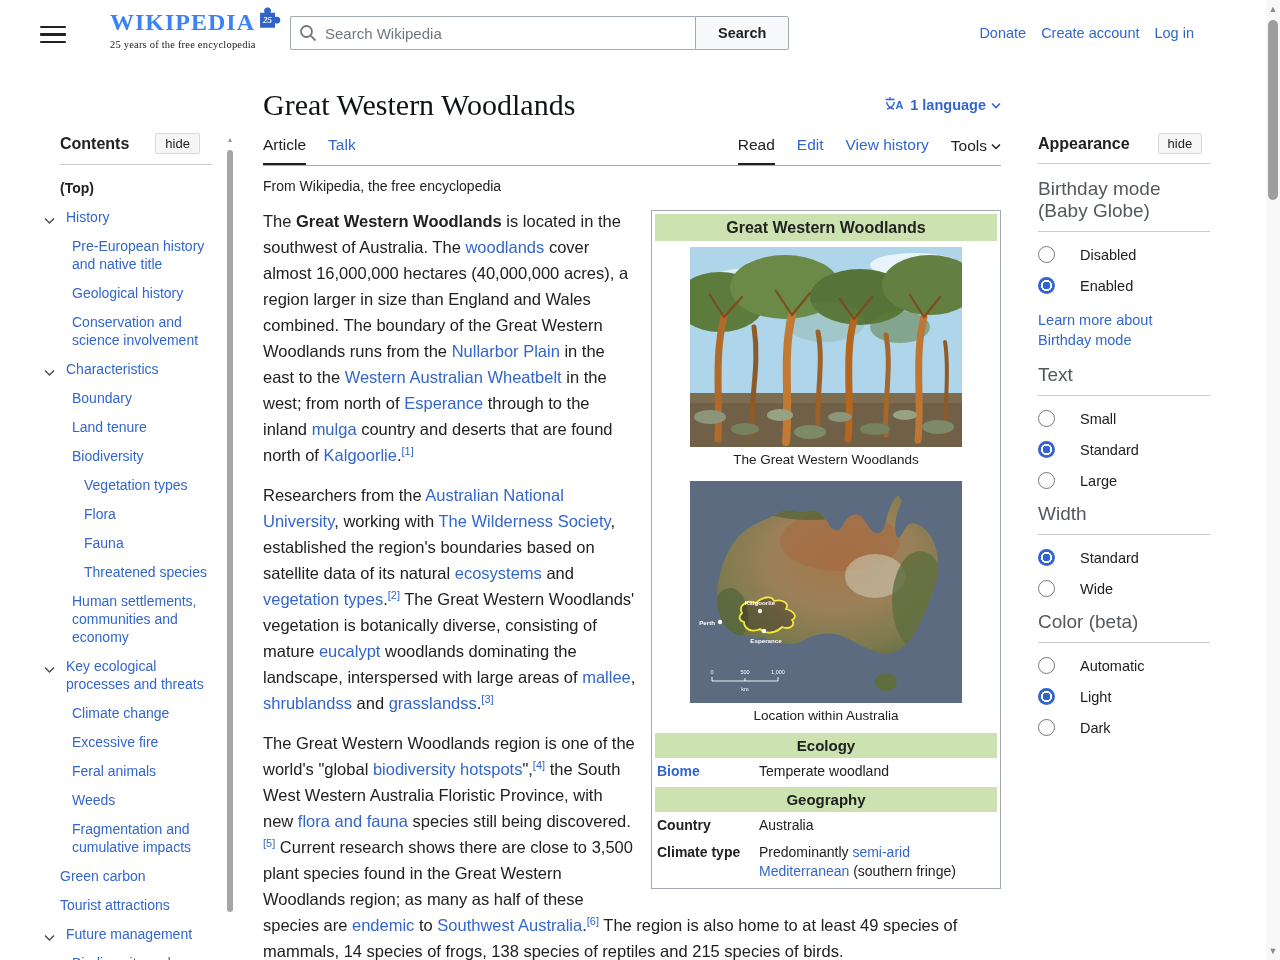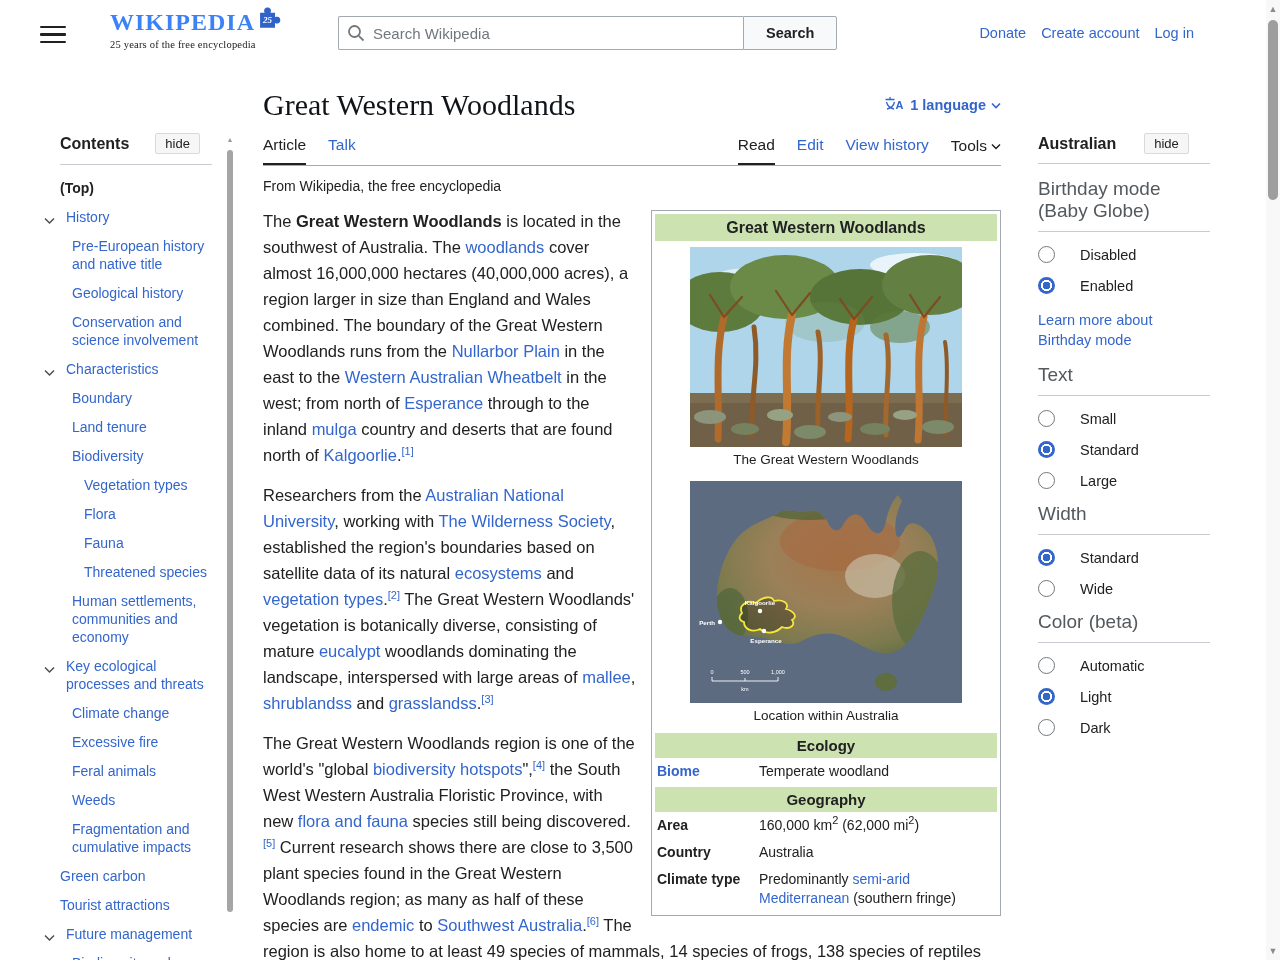--- a/index.html
+++ b/index.html
@@ -15,21 +15,21 @@
 
   
   .hdr { position:absolute; left:0; top:0; width:1266px; height:66px; background:#fff; }
   .burger { position:absolute; left:40px; top:21px; width:26px; height:22px; cursor:pointer; }
   .burger span { display:block; height:2.4px; background:#202122; border-radius:1px; margin-top:5px; }
   .logo { position:absolute; left:110px; top:9px; width:150px; cursor:pointer; }
   .logo-row { display:flex; align-items:flex-start; }
   .logo-word { font-family:"Liberation Serif", serif; font-size:24px; font-weight:bold; letter-spacing:1px; color:#3b82f6; }
   .logo-badge { margin-left:2px; margin-top:-2px; }
   .logo-tag { font-family:"Liberation Serif", serif; font-size:10.5px; color:#202122; margin-top:3px; letter-spacing:0.2px; }
-  .searchwrap { position:absolute; left:290px; top:16px; height:34px; display:flex;margin-left:48px; }
+  .searchwrap { position:absolute; left:290px; top:16px; height:34px; display:flex; }
   .searchbox { position:relative; width:405px; height:34px; }
   .searchbox input {
     width:100%; height:100%; border:1px solid #a2a9b1; border-right:none; border-radius:2px 0 0 2px;
     padding:0 8px 0 34px; font-size:15px; font-family:"Liberation Sans",sans-serif; color:#202122; outline:none;
   }
   .searchbox input::placeholder { color:#72777d; }
   .search-ic { position:absolute; left:9px; top:8px; }
   .searchbtn {
     height:34px; padding:0 22px; border:1px solid #a2a9b1; background:#f8f9fa; border-radius:0 2px 2px 0;
     font-weight:bold; font-size:14.5px; color:#202122; cursor:pointer; font-family:"Liberation Sans",sans-serif;
@@ -329,43 +329,39 @@
       <div class="ib-cap">Location within Australia</div>
 
       <div id="ib-sections">
           <div class="ib-sec">Ecology</div>
           <div class="ib-row">
             <div class="ib-label"><a href="#">Biome</a></div>
             <div class="ib-value">Temperate woodland</div>
           </div>
           <div class="ib-sec">Geography</div>
           <div class="ib-row">
-            <div class="ib-label">Area</div>
-            <div class="ib-value">160,000 km<sup>2</sup> (62,000 mi<sup>2</sup>)</div>
-          </div>
-          <div class="ib-row">
             <div class="ib-label">Country</div>
             <div class="ib-value">Australia</div>
           </div>
           <div class="ib-row">
             <div class="ib-label">Climate type</div>
             <div class="ib-value">Predominantly <a href="#">semi-arid</a> <a href="#">Mediterranean</a> (southern fringe)</div>
           </div>
         </div>
     </aside>
 
     <p>The <b>Great Western Woodlands</b> is located in the southwest of Australia. The <a href="#">woodlands</a> cover almost 16,000,000 hectares (40,000,000 acres), a region larger in size than England and Wales combined. The boundary of the Great Western Woodlands runs from the <a href="#">Nullarbor Plain</a> in the east to the <a href="#">Western Australian Wheatbelt</a> in the west; from north of <a href="#">Esperance</a> through to the inland <a href="#">mulga</a> country and deserts that are found north of <a href="#">Kalgoorlie</a>.<sup><a href="#">[1]</a></sup></p>
     <p>Researchers from the <a href="#">Australian National University</a>, working with <a href="#">The Wilderness Society</a>, established the region's boundaries based on satellite data of its natural <a href="#">ecosystems</a> and <a href="#">vegetation types</a>.<sup><a href="#">[2]</a></sup> The Great Western Woodlands' vegetation is botanically diverse, consisting of mature <a href="#">eucalypt</a> woodlands dominating the landscape, interspersed with large areas of <a href="#">mallee</a>, <a href="#">shrublandss</a> and <a href="#">grasslandss</a>.<sup><a href="#">[3]</a></sup></p>
     <p>The Great Western Woodlands region is one of the world's "global <a href="#">biodiversity hotspots</a>",<sup><a href="#">[4]</a></sup> the South West Western Australia Floristic Province, with new <a href="#">flora and fauna</a> species still being discovered.<sup><a href="#">[5]</a></sup> Current research shows there are close to 3,500 plant species found in the Great Western Woodlands region; as many as half of these species are <a href="#">endemic</a> to <a href="#">Southwest Australia</a>.<sup><a href="#">[6]</a></sup> The region is also home to at least 49 species of mammals, 14 species of frogs, 138 species of reptiles and 215 species of birds.</p>
   </div>
 </main>
 
 <aside class="appear">
   <div class="ap-head">
-    <span class="ap-title">Australian</span>
+    <span class="ap-title">Appearance</span>
     <button class="hidebtn">hide</button>
   </div>
   <hr>
   <div id="ap-groups">
       <div class="ap-group">
         <h3>Birthday mode (Baby Globe)</h3>
         <hr>
         <div class="ap-opts">
           <label class="radio-row">
             <span class="radio"></span>

